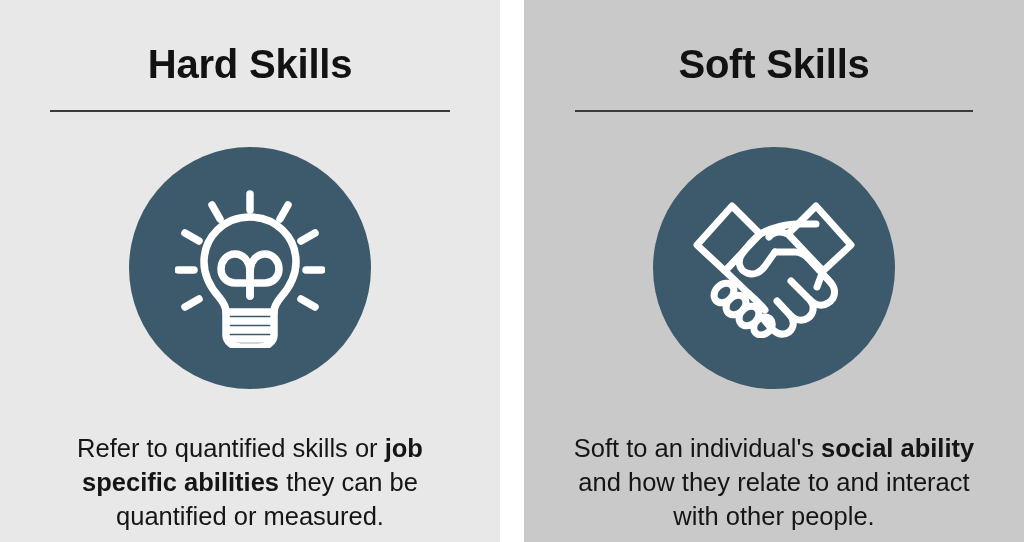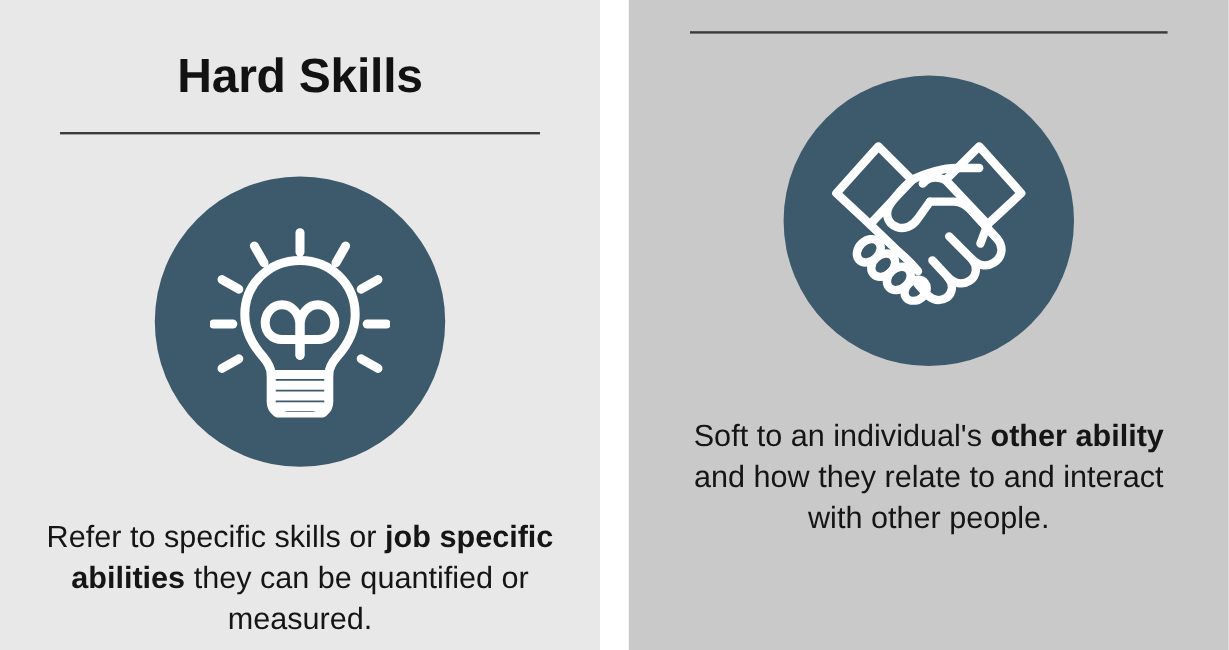--- a/index.html
+++ b/index.html
@@ -136,29 +136,30 @@
           <line x1="52" y1="133" x2="98" y2="133"></line>
           <line x1="53" y1="142" x2="97" y2="142"></line>
           <line x1="56" y1="151" x2="94" y2="151"></line>
 
           <path d="M51 124 L 51 147 C 51 154 58 159 66 159 L 84 159 C 92 159 99 154 99 147 L 99 124"></path>
         </svg>
       </span>
     </div>
 
     <p class="panel-body">
-      <span>Refer to specific skills or</span>
+      <span>Refer to quantified skills or</span>
       <b>job specific abilities</b>
       <span>they can be quantified or measured.</span>
     </p>
 
   </section>
 
   <section class="panel panel-right">
 
+    <h1 class="panel-title">Soft Skills</h1>
 
     <div class="title-divider"></div>
 
     <div class="icon-circle">
       <span>
         <svg width="166" height="140" viewBox="0 0 166 140" fill="none" stroke="#FFFFFF" stroke-width="7" stroke-linecap="round" stroke-linejoin="round">
 
           <path d="M41 8 L 6 47 L 34 73 L 69 36 Z"></path>
 
           <path d="M125 8 L 160 47 L 132 73 L 97 36 Z"></path>
@@ -188,19 +189,19 @@
           <ellipse cx="58" cy="118" rx="11" ry="8.5" transform="rotate(-43 58 118)"></ellipse>
           <ellipse cx="72" cy="128" rx="10" ry="8" transform="rotate(-40 72 128)"></ellipse>
 
           <path d="M58 96 C 64 101 70 107 74 112"></path>
         </svg>
       </span>
     </div>
 
     <p class="panel-body">
       <span>Soft to an individual's</span>
-      <b>other ability</b>
+      <b>social ability</b>
       <span>and how they relate to and interact with other people.</span>
     </p>
 
   </section>
 
 </div>
 
 </body></html>

